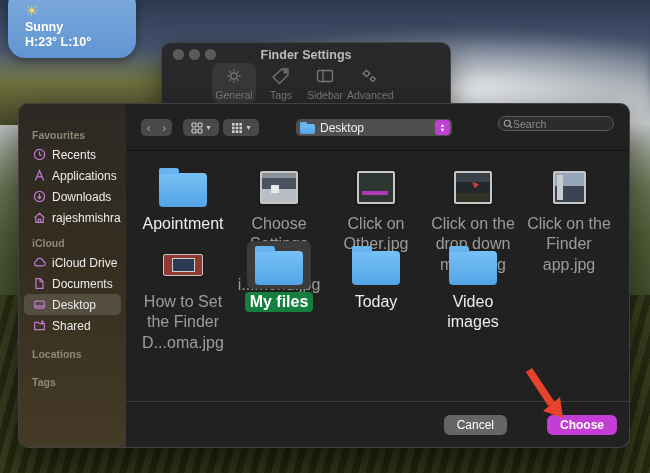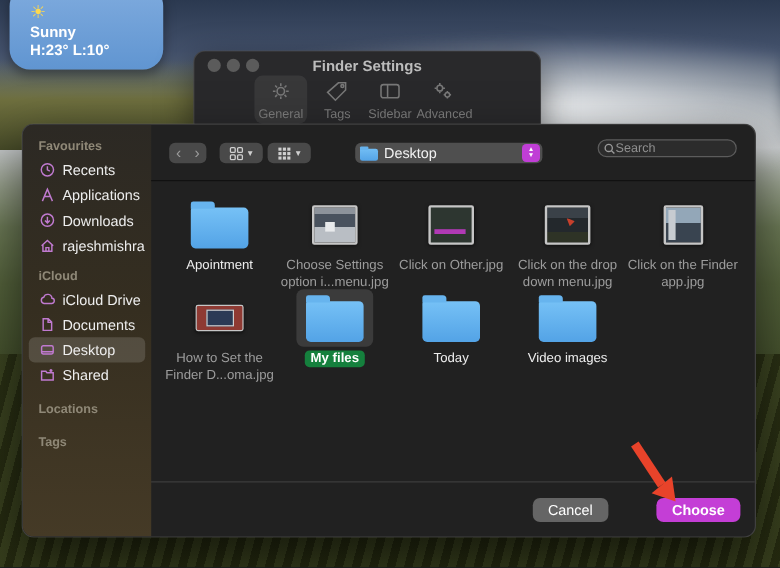--- a/index.html
+++ b/index.html
@@ -37,21 +37,21 @@
   .tab .t-label { font-size:10.5px; }
   .tab.selected { background:rgba(255,255,255,.07); border-radius:7px; }
   .tab svg { stroke:#787878; fill:none; stroke-width:1.3; }
 
   
   .dialog { position:absolute; left:18px; top:103px; width:612px; height:345px; border-radius:10px;
     background:#212121; border:1px solid rgba(255,255,255,.14); box-shadow:0 18px 44px rgba(0,0,0,.6);
     overflow:hidden; display:flex; }
 
   
-  .sidebar { width:107px; flex:none; padding-top:12px;
+  .sidebar { width:107px; flex:none; padding-top:25px;
     background:linear-gradient(180deg,#2c2924 0%,#352e20 45%,#453a26 100%); }
   .side-header { font-size:10.5px; font-weight:bold; color:#8f8877; margin:0 0 3px 13px; }
   .side-item { display:flex; align-items:center; gap:6px; height:21px; padding-left:9px; margin:0 5px;
     border-radius:5px; color:#ededed; font-size:12px; font-weight:500; white-space:nowrap; }
   .side-item.selected { background:rgba(255,255,255,.14); }
   .side-item svg { flex:none; stroke:#c07ad0; fill:none; stroke-width:1.3; }
   .s-gap1 { height:9px; } .s-gap2 { height:12px; } .s-gap3 { height:13px; }
 
   
   .main { flex:1; display:flex; flex-direction:column; min-width:0; }
@@ -83,21 +83,21 @@
     background:linear-gradient(180deg,#72bdf4,#54a4e7); margin-top:3px; flex:none; }
   .minifolder::before { content:""; position:absolute; top:-2.5px; left:0; width:7px; height:3px;
     border-radius:1px 1px 0 0; background:#66b2ec; }
 
   
   .content { position:relative; flex:1; }
   .grid-item { position:absolute; width:96px; text-align:center; }
   .icon-wrap { height:48px; display:flex; align-items:center; justify-content:center; }
   .sel-pad { width:64px; height:48px; background:#3b3b3b; border-radius:6px;
     display:flex; align-items:center; justify-content:center; }
-  .f-label { font-size:11px; line-height:1.28; margin-top:3px; color:#ededed;text-align:center; }
+  .f-label { font-size:16px; line-height:1.28; margin-top:3px; color:#ededed;text-align:center; }
   .f-label.dim { color:#9c9c9c; }
   .pill { display:inline-block; background:#15803d; color:#fff; border-radius:4px; padding:0 5px;
     font-weight:bold; }
   .thumb { width:38px; height:33px; border:2px solid #c6c6c6; border-radius:2px; position:relative;
     box-shadow:0 1px 3px rgba(0,0,0,.5); }
   .th-settings { background:linear-gradient(180deg,#8d939b 0 18%,#49525e 18% 55%,#b9bec4 55% 100%); }
   .th-settings::after { content:""; position:absolute; left:9px; top:12px; width:8px; height:8px; background:#e8eaec; }
   .th-other { background:#2d3630; }
   .th-other::after { content:""; position:absolute; left:3px; top:18px; width:26px; height:4px; background:#b03ab5; }
   .th-dropdown { background:linear-gradient(180deg,#3a4148 0 30%,#23282c 30% 70%,#2e3326 70% 100%); }

